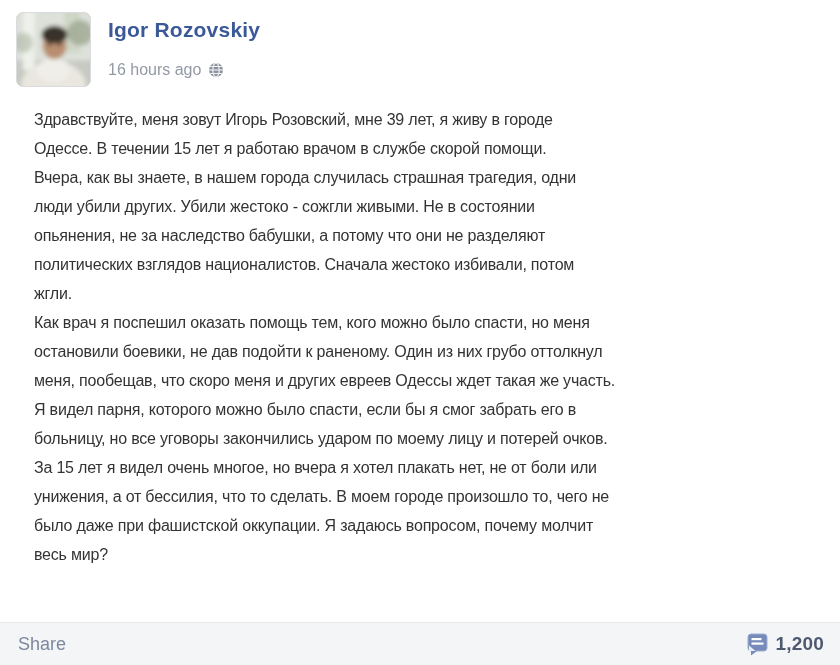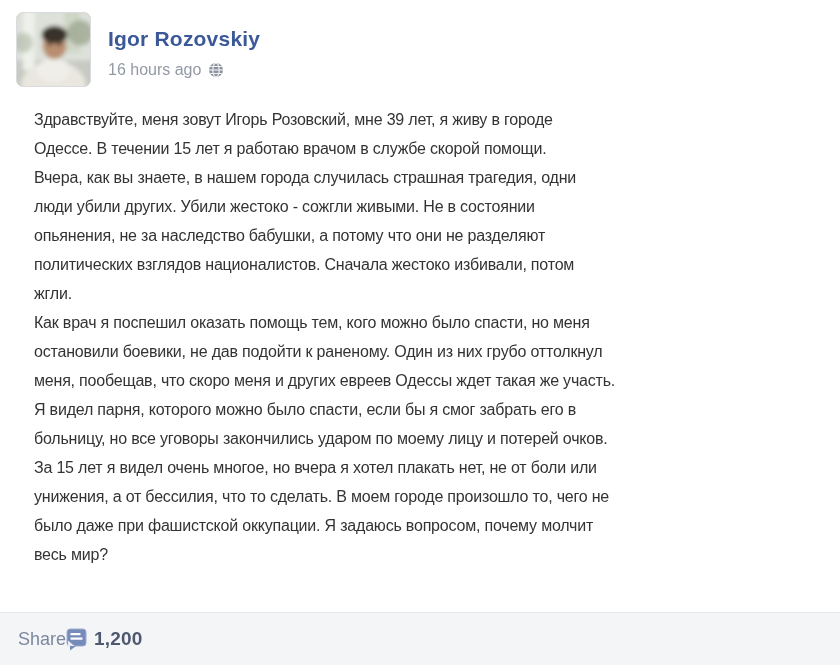--- a/index.html
+++ b/index.html
@@ -8,21 +8,21 @@
     position: relative;
     width: 840px;
     height: 665px;
     background: #ffffff;
     overflow: hidden;
     font-family: "Liberation Sans", sans-serif;
   }
   
   .header {
     display: flex;
-    align-items: center;
+    align-items: flex-start;
     padding: 12px 32px 0 16px;
   }
   .avatar {
     width: 75px;
     height: 75px;
     border-radius: 7px;
     border: 1px solid #d9dbde;
     overflow: hidden;
     flex: 0 0 auto;
     cursor: pointer;
@@ -32,47 +32,47 @@
   .header-text { margin-left: 17px; padding-top: 6px; }
   .author {
     color: #3b5998;
     font-size: 21px;
     font-weight: bold;
     text-decoration: none;
     letter-spacing: 0.2px;
     cursor: pointer;
   }
   .meta {
-    margin-top: 10px;
+    margin-top: 19px;
     display: flex;
     align-items: center;
     color: #9399a4;
     font-size: 16px;
   }
   .meta .timestamp { color: #9399a4; text-decoration: none; cursor: pointer; }
   .globe { margin-left: 7px; display: inline-flex; }
   
   .body-text {
     margin: 18px 18px 0 34px;
     font-size: 16px;
     line-height: 29px;
     color: #333333;
     letter-spacing: -0.2px;
     white-space: pre-line;
   }
   
   .footer {
     position: absolute;
     left: 0; right: 0; bottom: 0;
-    height: 53px;
+    height: 43px;
     background: #f4f5f7;
     border-top: 1px solid #e7e8eb;
     display: flex;
     align-items: center;
-    justify-content: flex-start;
+    justify-content: space-between;
     padding: 0 16px 0 18px;
   }
   .share-link {
     color: #7c889e;
     font-size: 18px;
     text-decoration: none;
     cursor: pointer;
   }
   .count-group {
     display: flex;

